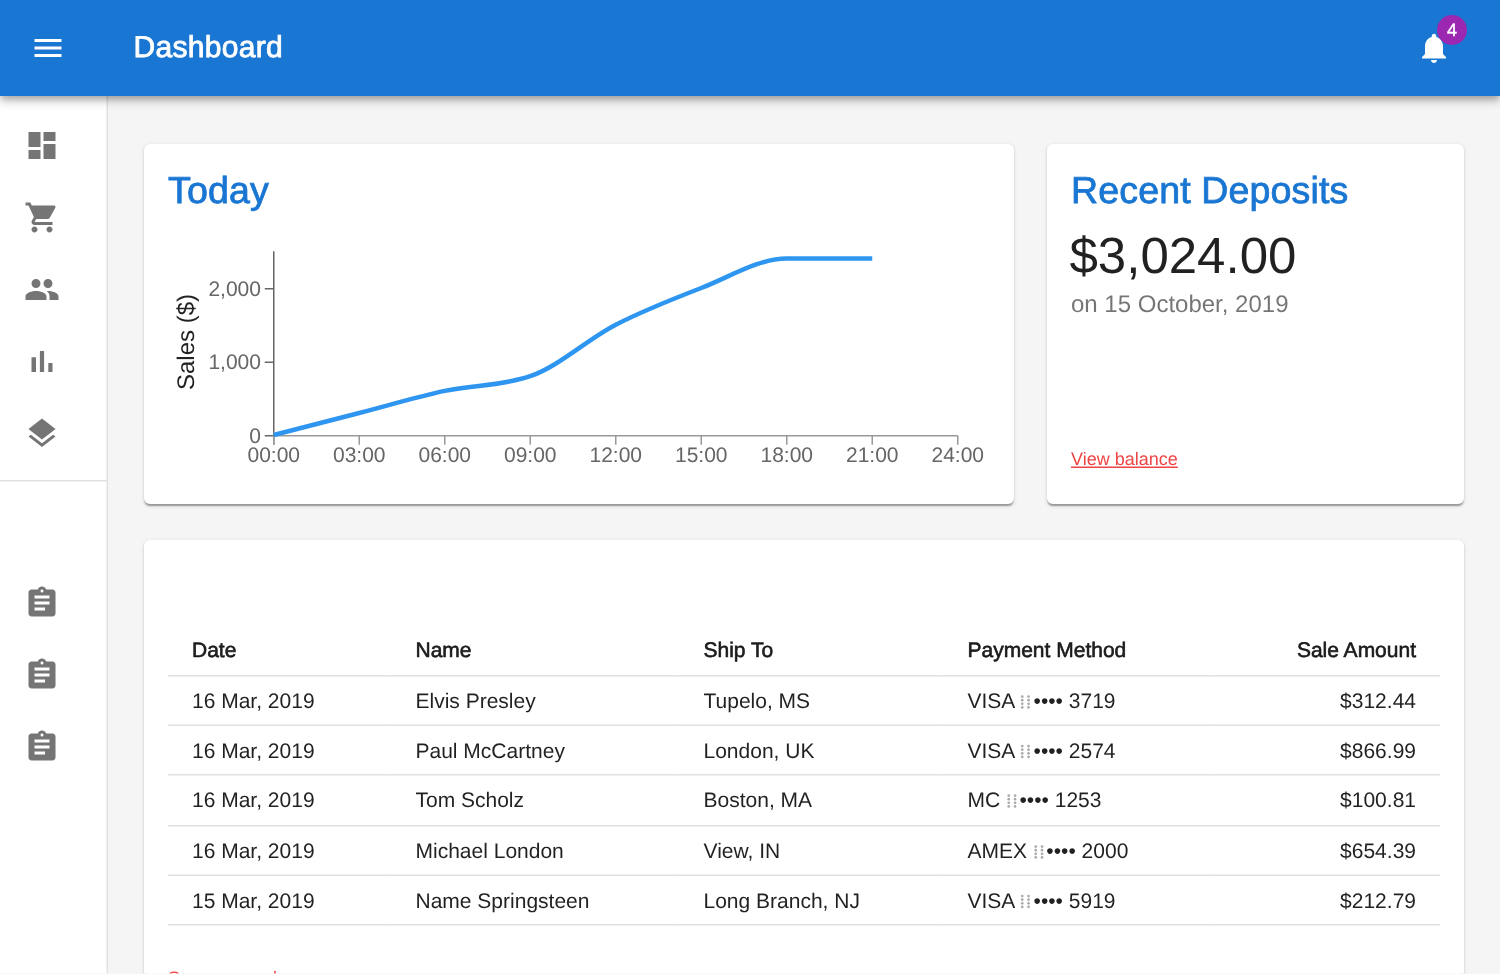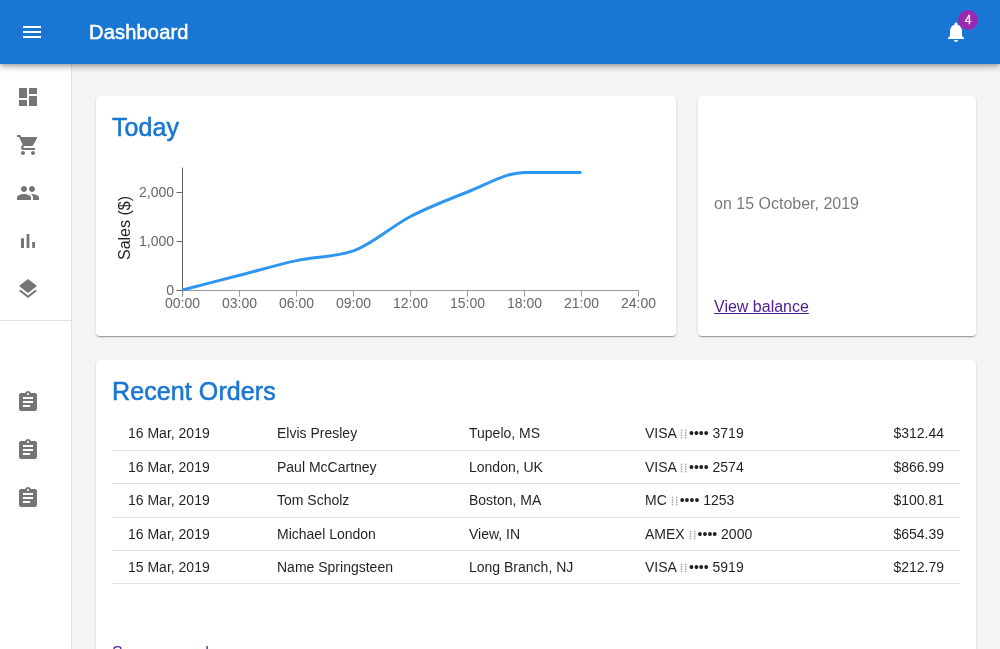--- a/index.html
+++ b/index.html
@@ -16,21 +16,21 @@
 .dicon { position:absolute; left:16px; }
 .divider { position:absolute; left:0; top:256px; width:71px; border-top:1px solid rgba(0,0,0,0.12); }
 .card { position:absolute; background:#fff; border-radius:4px;
   box-shadow:0px 2px 1px -1px rgba(0,0,0,0.2), 0px 1px 1px 0px rgba(0,0,0,0.14), 0px 1px 3px 0px rgba(0,0,0,0.12); }
 .ctitle { position:absolute; left:16px; font-size:25px; font-weight:400; -webkit-text-stroke:0.55px #1976d2; color:#1976d2; line-height:24px; letter-spacing:0.1px;}
 #card1 { left:96px; top:96px; width:580px; height:240px; }
 #card2 { left:698px; top:96px; width:278px; height:240px; }
 #card3 { left:96px; top:360px; width:880px; height:330px; }
 .big { position:absolute; left:15px; top:55px; font-size:34px; color:rgba(0,0,0,0.87); line-height:40px; }
 .sub { position:absolute; left:16px; top:98px; font-size:16px; color:rgba(0,0,0,0.54); line-height:19px; }
-.link { position:absolute; left:16px; font-size:16px; color:#4c1d95; text-decoration:underline; line-height:19px; }
+.link { position:absolute; left:16px; font-size:12px; color:#ef4444; text-decoration:underline; line-height:19px; }
 table { position:absolute; left:16px; top:57px; width:848px; border-collapse:collapse; table-layout:fixed; font-size:14px; color:rgba(0,0,0,0.87); }
 th { text-align:left; font-weight:400; -webkit-text-stroke:0.4px rgba(0,0,0,0.87); }
 th,td { padding:0 16px; height:33px; border-bottom:1px solid #e0e0e0; white-space:nowrap; overflow:hidden; }
 th.r,td.r { text-align:right; }
 .tofu { display:inline-block; vertical-align:-1px; margin-right:2px; }
 </style>
 </head>
 <body>
 
 <div class="drawer">
@@ -106,35 +106,43 @@
       <text x="428.5" y="212" text-anchor="middle">18:00</text>
       <text x="485.5" y="212" text-anchor="middle">21:00</text>
       <text x="542.5" y="212" text-anchor="middle">24:00</text>
     </g>
     <text x="33.5" y="132" fill="rgba(0,0,0,0.87)" font-size="16" text-anchor="middle" transform="rotate(270 33.5 132)">Sales ($)</text>
     <path d="M86.5,194.0C105.5,189.1,124.5,184.2,143.5,179.3C162.5,174.4,181.5,168.68,200.5,164.6C219.5,160.52,238.5,161.33,257.5,154.8C276.5,148.27,295.5,130.3,314.5,120.5C333.5,110.7,352.5,103.35,371.5,96.0C390.5,88.65,409.5,76.4,428.5,76.4C447.5,76.4,466.5,76.4,485.5,76.4" stroke="#2e96f0" stroke-width="3" fill="none"></path>
   </svg>
 </div>
 
 <div class="card" id="card2">
+  <div class="ctitle" style="top:19px">Recent Deposits</div>
+  <div class="big">$3,024.00</div>
   <div class="sub">on 15 October, 2019</div>
   <div class="link" style="top:201px">View balance</div>
 </div>
 
 <div class="card" id="card3">
-  <div class="ctitle" style="top:19px">Recent Orders</div>
   <table>
     <colgroup>
         <col style="width:149px">
         <col style="width:192px">
         <col style="width:176px">
         <col style="width:180px">
         <col style="width:151px">
       </colgroup>
     <tbody>
+        <tr>
+          <th>Date</th>
+          <th>Name</th>
+          <th>Ship To</th>
+          <th>Payment Method</th>
+          <th class="r">Sale Amount</th>
+        </tr>
     <tr>
           <td>16 Mar, 2019</td>
           <td>Elvis Presley</td>
           <td>Tupelo, MS</td>
           <td>VISA <svg class="tofu" width="7" height="10" viewBox="0 0 7 10">
               <g fill="#aaa">
                 <circle cx="1.5" cy="1.4" r="0.9"></circle>
                 <circle cx="5.7" cy="1.4" r="0.9"></circle>
                 <circle cx="1.5" cy="3.8" r="0.9"></circle>
                 <circle cx="5.7" cy="3.8" r="0.9"></circle>

